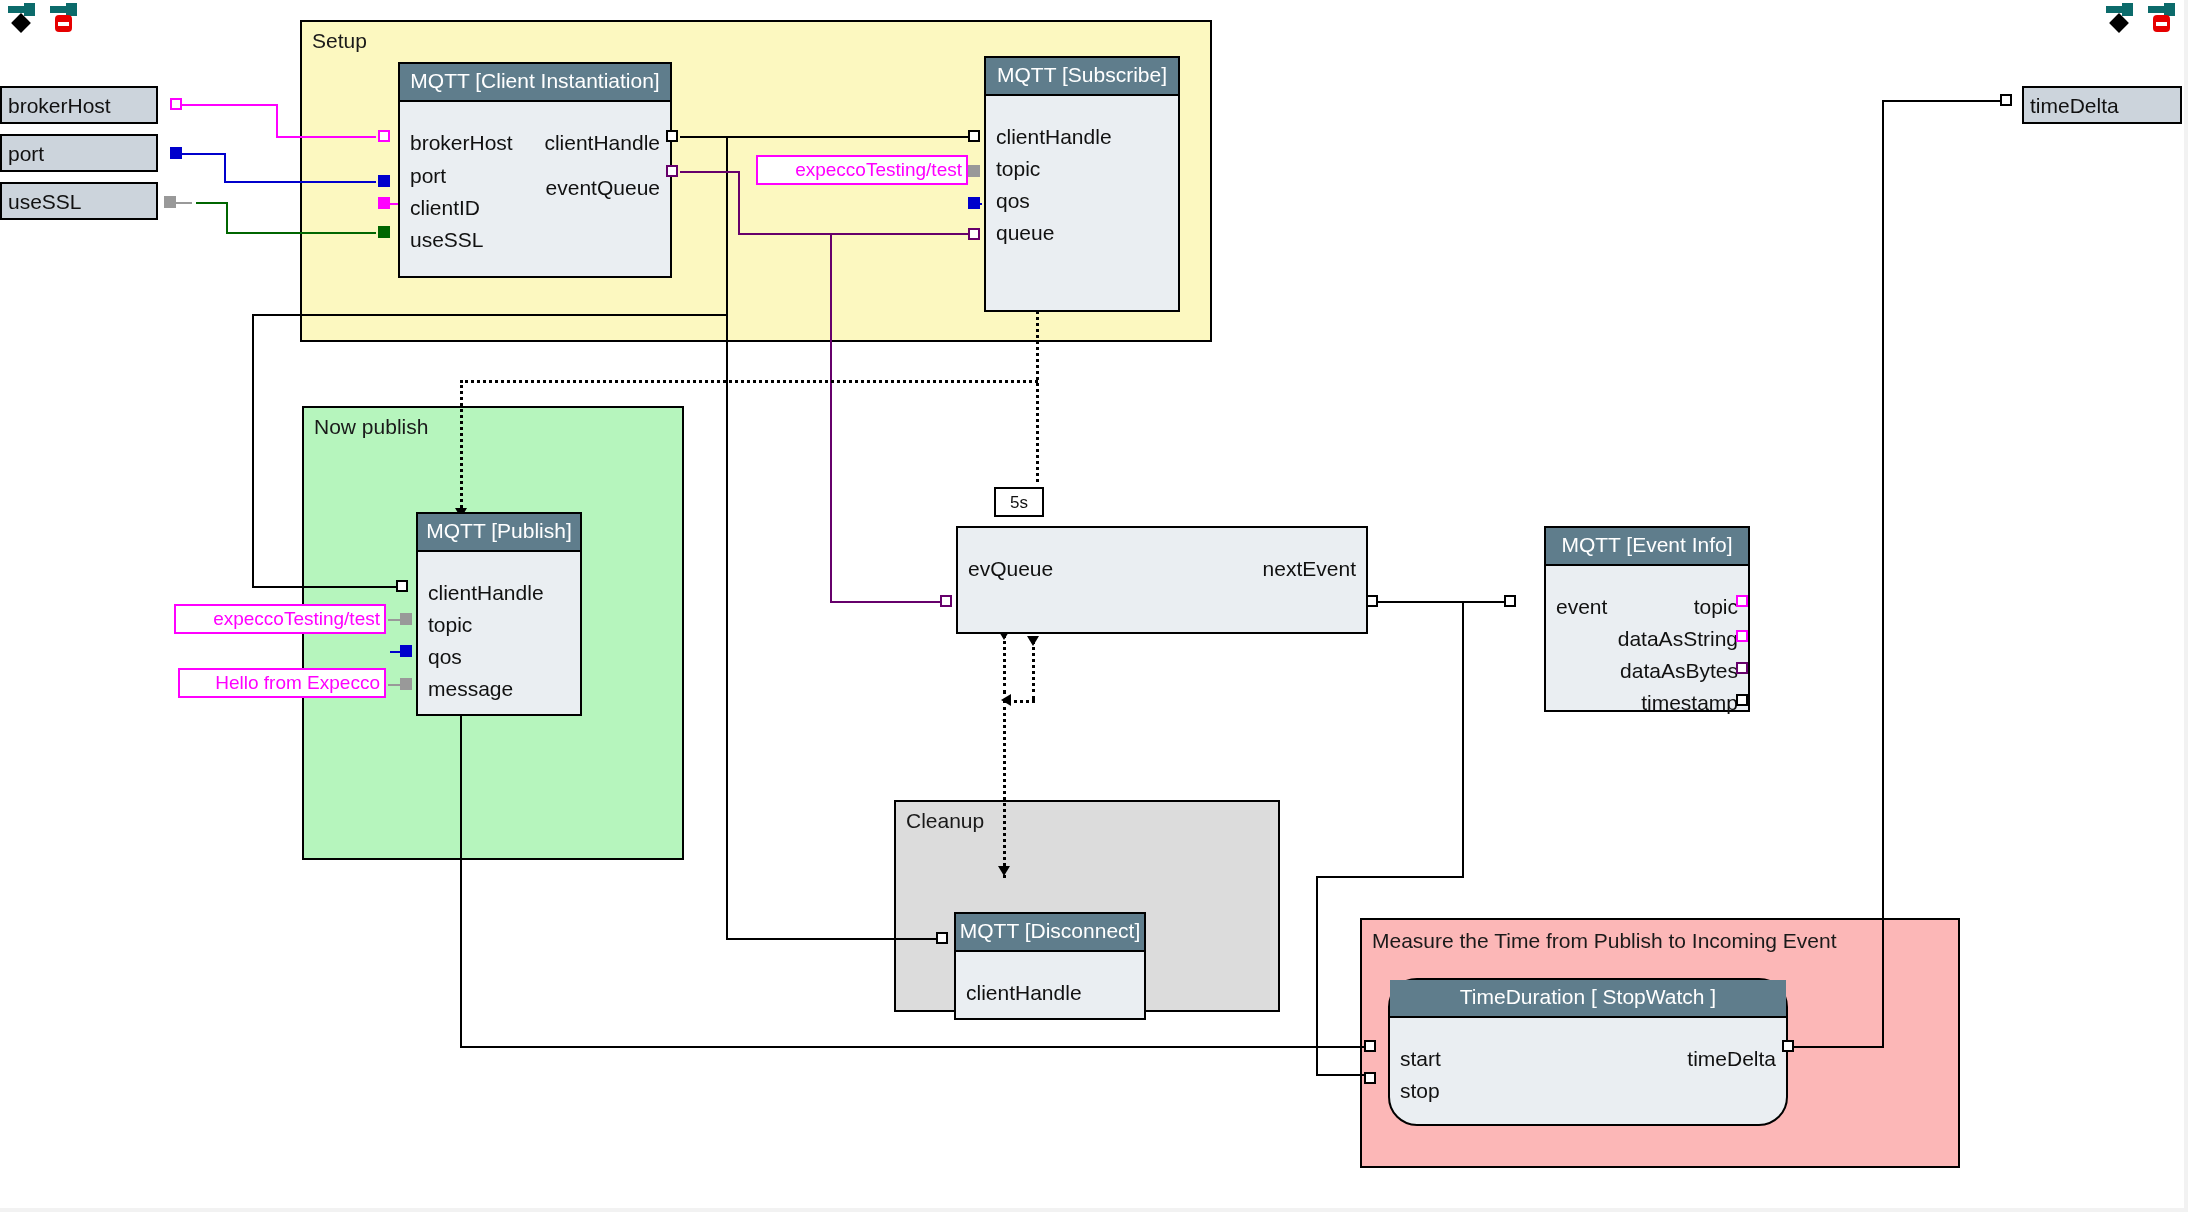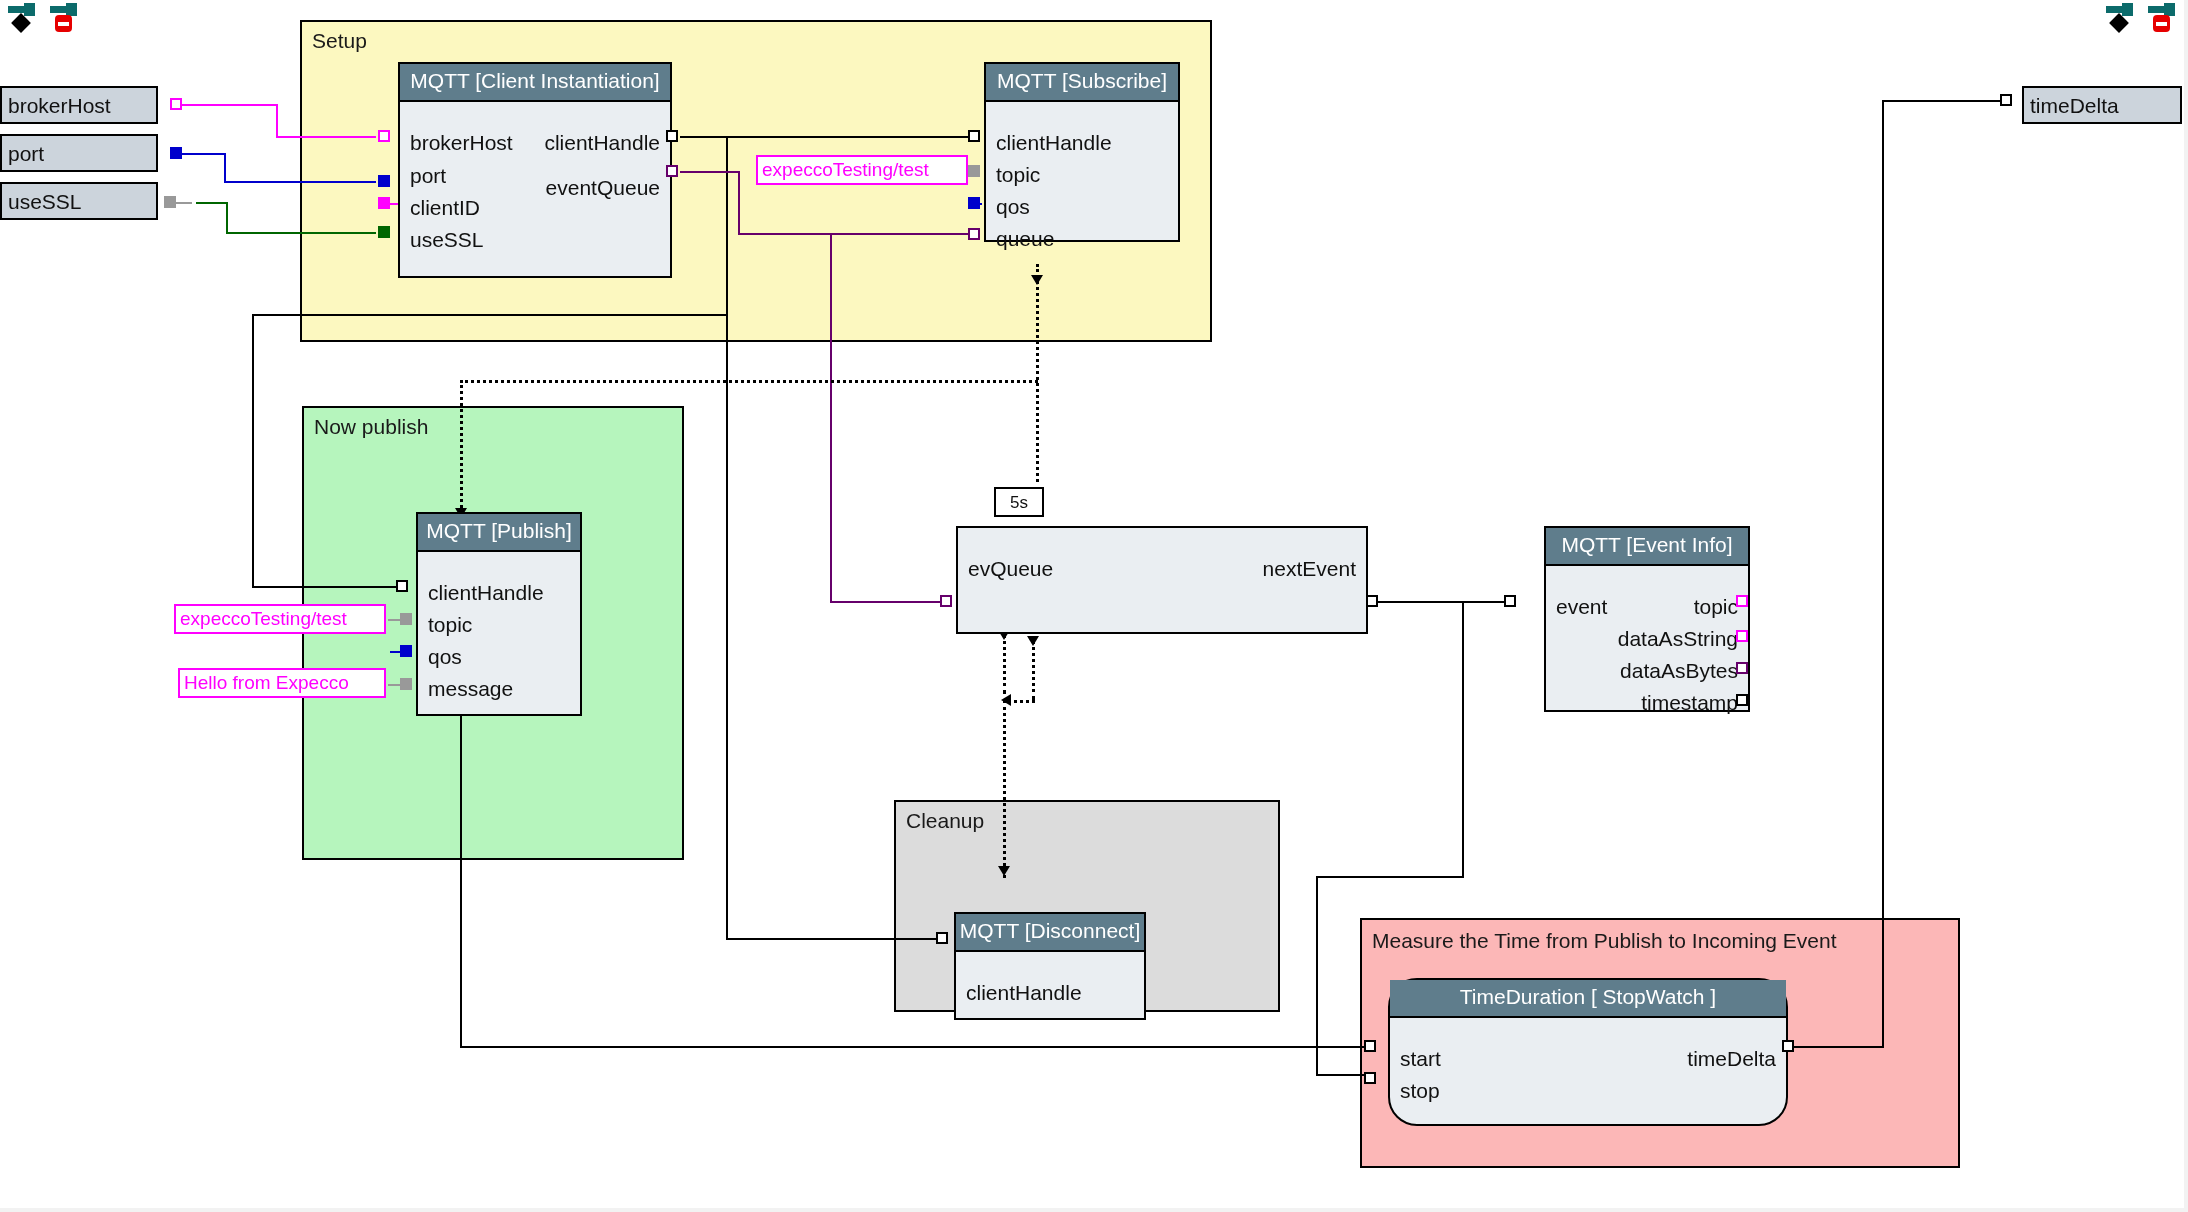--- a/index.html
+++ b/index.html
@@ -27,21 +27,21 @@
   .pin.green-fill{border-color:#006600;background:#006600;}
   .pin.gray-fill{border-color:#999;background:#999;}
   .pin.purple{border-color:#66006b;background:#fff;}
 
   
   .varbox{position:absolute;border:2px solid #000;background:#ccd4dc;box-sizing:border-box;
           font-size:21px;color:#111;line-height:1;display:flex;align-items:center;padding-left:6px;}
 
   
   .litbox{position:absolute;border:2px solid #ff00ff;background:#ffffff;box-sizing:border-box;
-          font-size:19px;color:#ff00ff;display:flex;align-items:center;justify-content:flex-start;
+          font-size:19px;color:#ff00ff;display:flex;align-items:center;justify-content:flex-end;
           white-space:nowrap;padding:0 4px;}
 
   
   .wire{position:absolute;background:#000;}
   .wire.h{height:2px;}
   .wire.v{width:2px;}
   .wire.magenta{background:#ff00ff;}
   .wire.blue{background:#0000cc;}
   .wire.green{background:#006600;}
   .wire.purple{background:#66006b;}
@@ -219,21 +219,21 @@
       <span class="pin-label pin-out" style="top:63px;margin-top:12px;">eventQueue</span>
     </div>
   </div>
   <div class="pin magenta" style="left:378px;top:130px;"></div>
   <div class="pin blue-fill" style="left:378px;top:175px;"></div>
   <div class="pin magenta-fill" style="left:378px;top:197px;"></div>
   <div class="pin green-fill" style="left:378px;top:226px;"></div>
   <div class="pin" style="left:666px;top:130px;"></div>
   <div class="pin purple" style="left:666px;top:165px;"></div>
 
-  <div class="block" style="left:984px;top:62px;width:196px;height:180px;">
+  <div class="block" style="left:984px;top:56px;width:196px;height:256px;">
     <div class="block-head">MQTT [Subscribe]</div>
     <div class="block-body">
       <span class="pin-label pin-in" style="top:30px;">clientHandle</span>
       <span class="pin-label pin-in" style="top:62px;">topic</span>
       <span class="pin-label pin-in" style="top:94px;">qos</span>
       <span class="pin-label pin-in" style="top:126px;">queue</span>
     </div>
   </div>
   <div class="pin" style="left:968px;top:130px;"></div>
   <div class="pin gray-fill" style="left:968px;top:165px;"></div>

